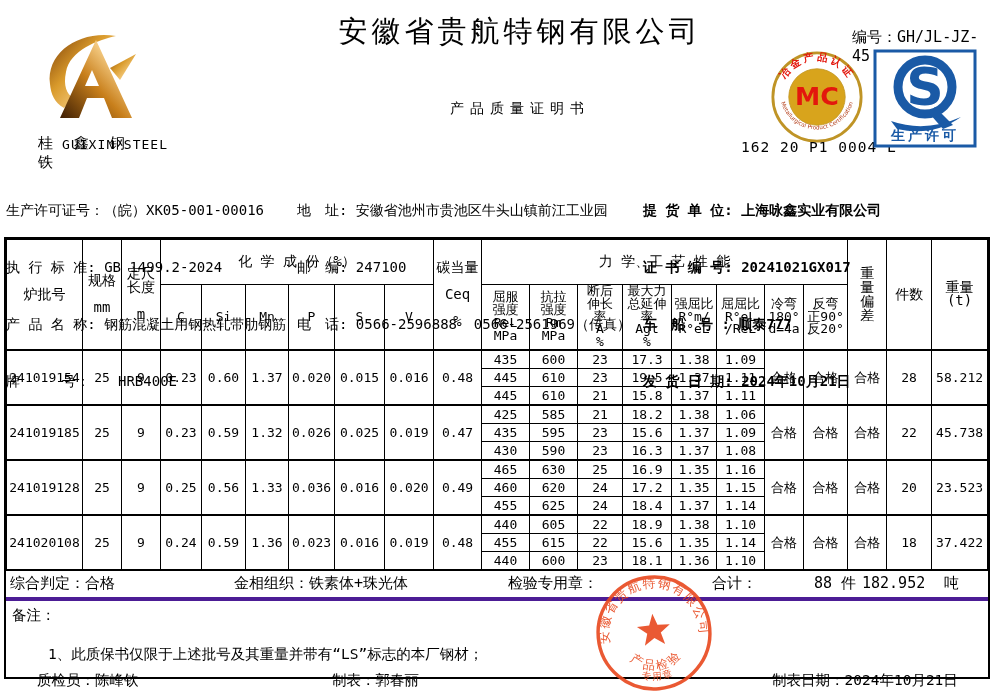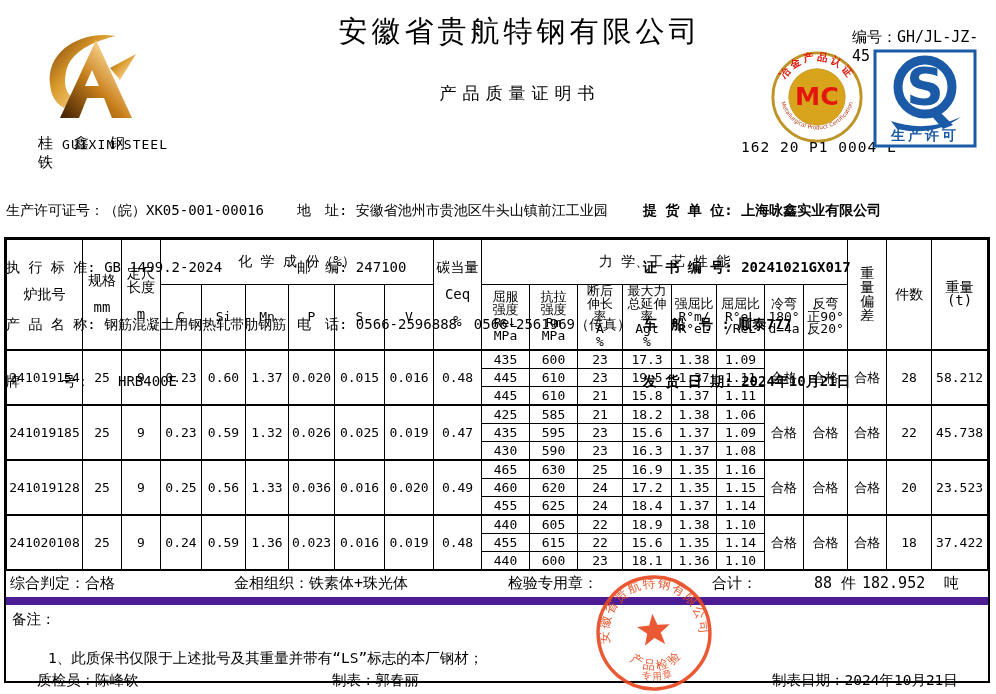--- a/index.html
+++ b/index.html
@@ -2,21 +2,21 @@
 <html><head>
 <meta charset="utf-8">
 <style>
   html,body{margin:0;padding:0;background:#888;}
   #page{position:relative;width:996px;height:694px;background:#fff;margin:0 auto;
         font-family:"DejaVu Sans Mono","Liberation Mono",monospace;color:#000;overflow:hidden;}
   .abs{position:absolute;}
   
   #company-title{left:250px;top:12px;width:540px;text-align:center;
       font-family:"DejaVu Serif","Liberation Serif",serif;font-size:29px;letter-spacing:4px;}
-  #doc-title{left:270px;top:82px;width:500px;text-align:center;font-size:17px;letter-spacing:6px;}
+  #doc-title{left:270px;top:100px;width:500px;text-align:center;font-size:14px;letter-spacing:6px;}
   #doc-no{left:852px;top:28px;font-size:15px;}
   #mc-number{left:741px;top:139px;font-size:14.5px;letter-spacing:1px;}
   #logo-cn{left:38px;top:134px;width:118px;font-size:15px;letter-spacing:6px;}
   #logo-en{left:38px;top:137px;width:130px;font-size:13px;letter-spacing:1px;text-align:right;}
   
   .info-col{line-height:19px;font-size:14px;white-space:pre;}
   #info-left{left:6px;top:163px;}
   #info-mid{left:297px;top:163px;}
   #info-right{left:643px;top:163px;font-weight:bold;}
   
@@ -29,21 +29,21 @@
   thead tr.head-b th{height:62px;line-height:12.8px;}
   th.vertical{line-height:14px;font-size:13.5px;}
   tbody td{height:17px;line-height:17px;}
   tbody tr.group-start td{border-top:2px solid #000;}
   
   #summary-row{position:relative;height:26px;border-top:1px solid #000;font-size:15px;}
   #summary-row span{position:absolute;top:3px;white-space:pre;}
   #sum-judge{left:4px;} #sum-metal{left:228px;} #sum-seal{left:502px;}
   #sum-total-label{left:706px;} #sum-pieces{left:766px;margin-left:42px;} #sum-weight{left:856px;text-align:right;} #sum-unit{left:938px;}
   
-  #notes{position:relative;border-top:8px solid #4c1d95;height:76px;font-size:14.5px;}
+  #notes{position:relative;border-top:4px solid #4c1d95;height:76px;font-size:14.5px;}
   #notes-label{position:absolute;left:6px;top:5px;}
   #notes-lines{position:absolute;left:42px;top:5px;line-height:19.5px;white-space:pre;}
   
   .footer-item{top:671px;font-size:14.5px;}
   #footer-inspector{left:37px;} #footer-tabulator{left:332px;} #footer-date{left:772px;}
   
   #stamp{left:592px;top:572px;opacity:.9;transform:rotate(-5deg);}
   svg text{font-family:"DejaVu Sans","Liberation Sans",sans-serif;}
 </style>
 </head>

